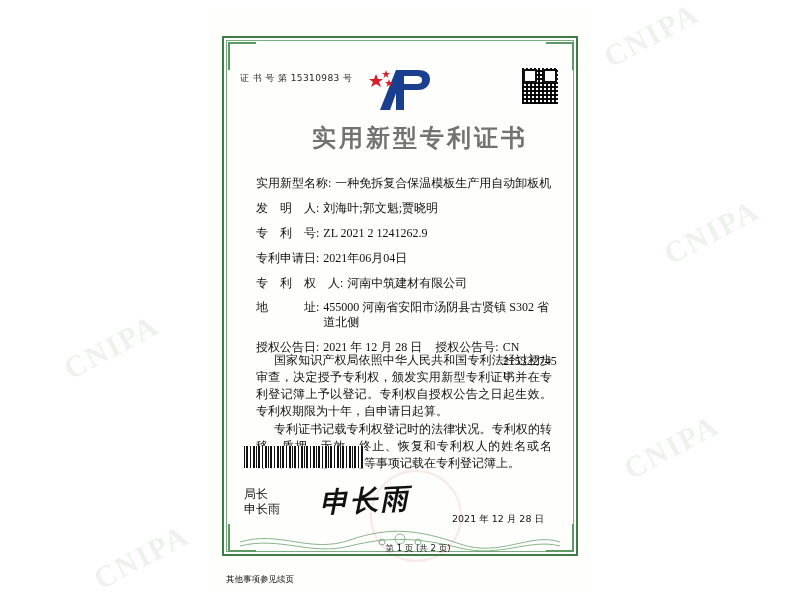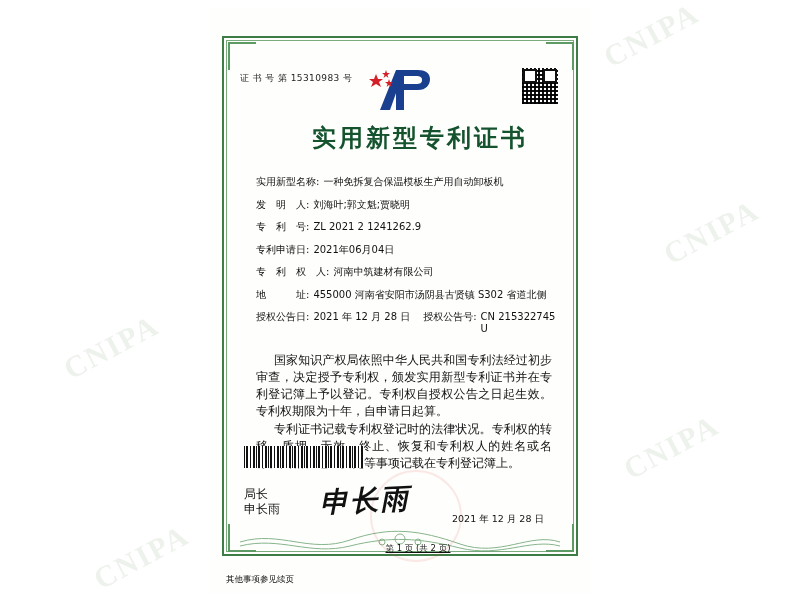--- a/index.html
+++ b/index.html
@@ -119,39 +119,40 @@
   }
 
   .title {
     position: absolute;
     left: 226px;
     top: 122px;
     width: 388px;
     text-align: center;
     font-size: 24px;
     font-weight: bold;
-    color: #14532d;
+    color: #737373;
     letter-spacing: 3px;
     font-family: "DejaVu Sans", "Liberation Sans", sans-serif;
   }
 
   
   .fields {
     position: absolute;
     left: 256px;
     top: 176px;
     width: 300px;
   }
   .frow {
     display: flex;
     align-items: baseline;
-    font-size: 10px;
+    font-size: 12px;
     color: #111;
     margin-bottom: 10.5px;
     line-height: 1.2;
+    font-family: Liberation Serif, serif;
   }
   .flabel {
     white-space: pre;
     flex: 0 0 auto;
   }
   .fvalue {
     margin-left: 4px;
     flex: 1 1 auto;
   }
   .frow.two .flabel2 {
@@ -213,21 +214,20 @@
     color: #111;
   }
   .page-no {
     position: absolute;
     left: 226px;
     top: 543px;
     width: 384px;
     text-align: center;
     font-size: 8.5px;
     color: #111;
-    text-decoration: underline;
   }
   .footnote {
     position: absolute;
     left: 226px;
     top: 574px;
     width: 348px;
     text-align: left;
     font-size: 8.5px;
     color: #111;
   }

